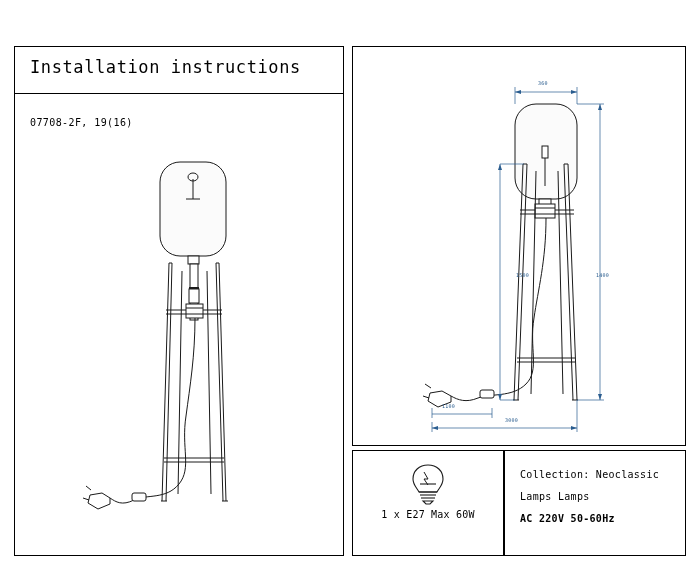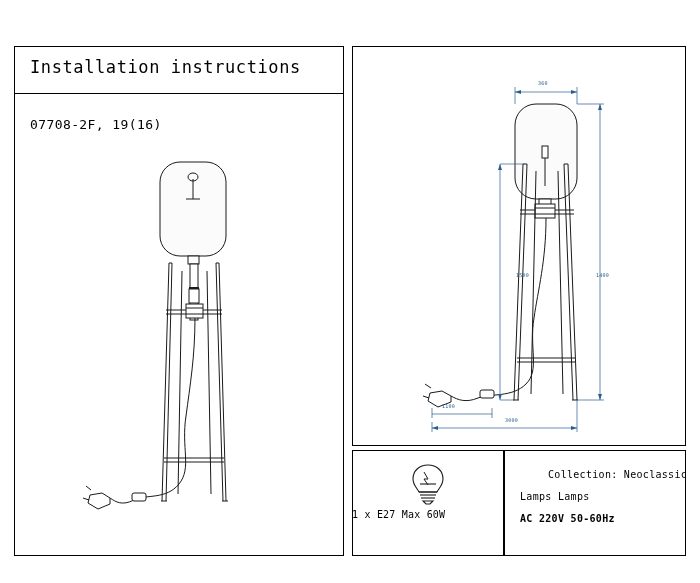--- a/index.html
+++ b/index.html
@@ -50,43 +50,43 @@
     top: 57px;
     font-size: 17px;
     letter-spacing: 0.6px;
     white-space: nowrap;
   }
 
   #model-code {
     position: absolute;
     left: 30px;
     top: 117px;
-    font-size: 13px;
+    font-size: 10px;
     letter-spacing: 0.4px;
     white-space: nowrap;
   }
 
   
   .info-line {
     position: absolute;
     left: 520px;
     font-size: 10px;
     letter-spacing: 0.3px;
     white-space: nowrap;
   }
-  #info-line-1 { top: 469px; margin-left: 28px; }
+  #info-line-1 { top: 469px; }
   #info-line-2 { top: 491px; }
   #info-line-3 { top: 513px; font-weight: bold; }
 
   #bulb-caption {
     position: absolute;
     left: 352px;
     top: 509px;
     width: 152px;
-    text-align: left;
+    text-align: center;
     font-size: 10px;
     letter-spacing: 0.2px;
     white-space: nowrap;
   }
 
   
   .dim-label {
     position: absolute;
     font-size: 5px;
     color: #2a5d8f;

